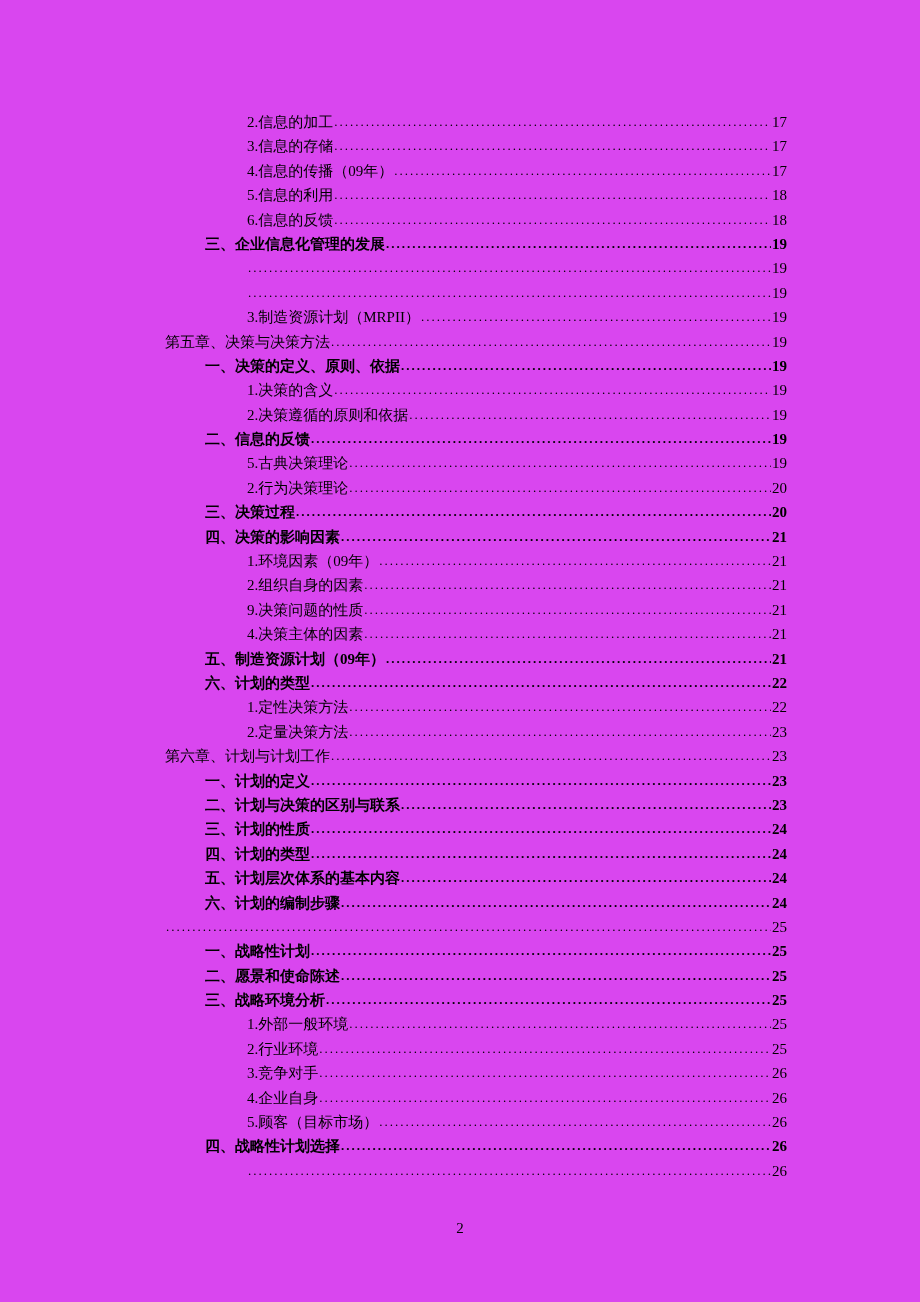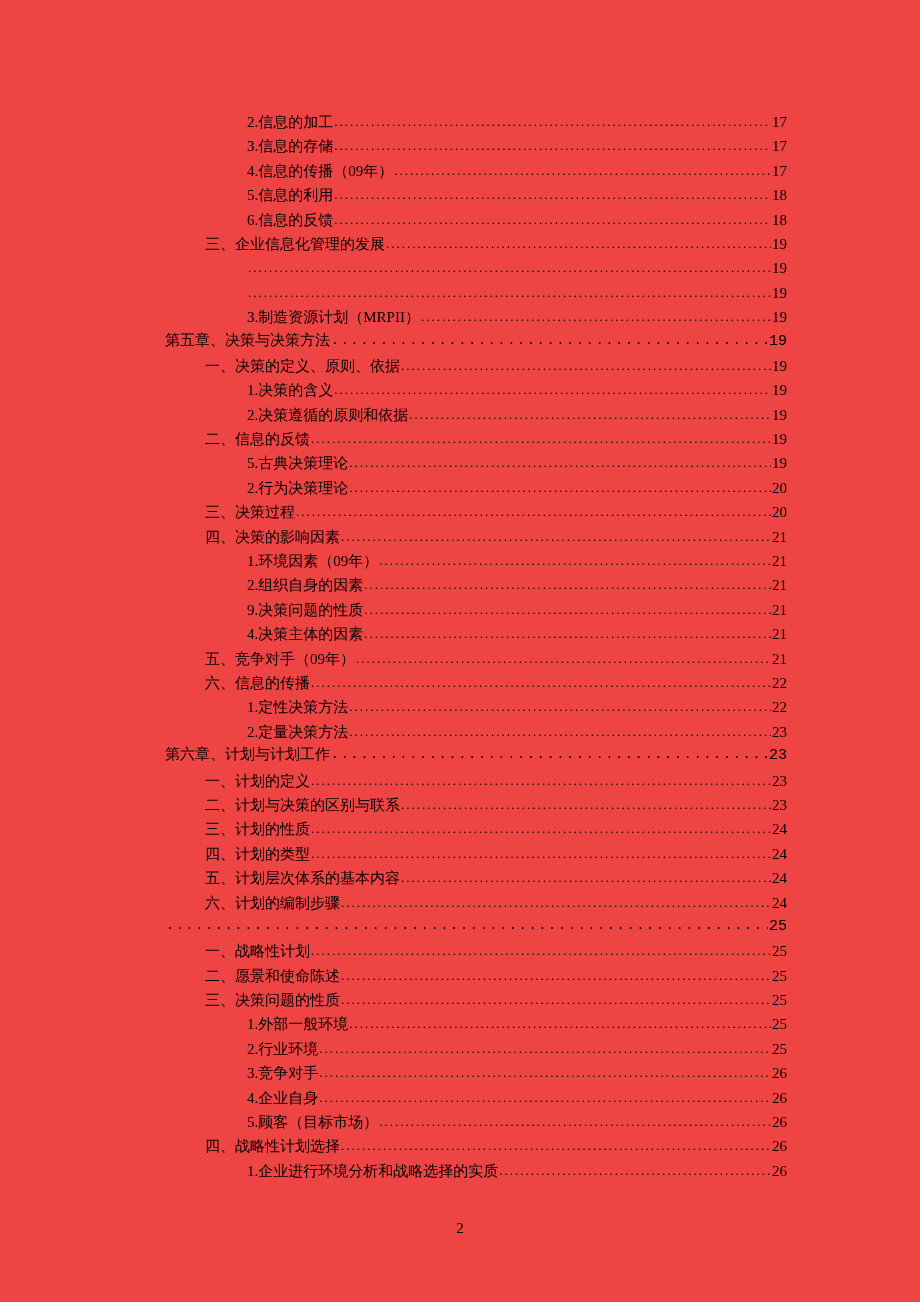--- a/index.html
+++ b/index.html
@@ -4,21 +4,21 @@
 <style>
   html, body {
     margin: 0;
     padding: 0;
     background: #fff;
     width: 920px;
   }
   .page {
     width: 920px;
     height: 1302px;
-    background: #ef4444;
+    background: #d946ef;
     position: relative;
     font-family: "SimSun", "宋体", serif;
     color: #000;
     font-size: 15px;
   }
   .content {
     position: absolute;
     left: 143px;
     right: 133px;
     top: 110px;
@@ -42,22 +42,22 @@
     margin: 0 1px;
     position: relative;
     top: -1px;
   }
   .toc-leader::after {
     content: "..................................................................................................................................................................";
   }
   .toc-page {
     flex: 0 0 auto;
   }
-  .indent-0 { padding-left: 22px; font-family: Liberation Mono, monospace; }   
-  .indent-1 { padding-left: 62px; }   
+  .indent-0 { padding-left: 22px; }   
+  .indent-1 { padding-left: 62px; font-weight: bold; }   
   .indent-2 { padding-left: 104px; }  
   .page-number {
     position: absolute;
     bottom: 65px;
     left: 0;
     right: 0;
     text-align: center;
     font-family: "Times New Roman", serif;
     font-size: 15px;
   }
@@ -169,26 +169,26 @@
         <span class="toc-label">9.决策问题的性质</span>
         <span class="toc-leader"></span>
         <span class="toc-page">21</span>
       </div>
       <div class="toc-line indent-2">
         <span class="toc-label">4.决策主体的因素</span>
         <span class="toc-leader"></span>
         <span class="toc-page">21</span>
       </div>
       <div class="toc-line indent-1">
-        <span class="toc-label">五、竞争对手（09年）</span>
-        <span class="toc-leader"></span>
-        <span class="toc-page">21</span>
-      </div>
-      <div class="toc-line indent-1">
-        <span class="toc-label">六、信息的传播</span>
+        <span class="toc-label">五、制造资源计划（09年）</span>
+        <span class="toc-leader"></span>
+        <span class="toc-page">21</span>
+      </div>
+      <div class="toc-line indent-1">
+        <span class="toc-label">六、计划的类型</span>
         <span class="toc-leader"></span>
         <span class="toc-page">22</span>
       </div>
       <div class="toc-line indent-2">
         <span class="toc-label">1.定性决策方法</span>
         <span class="toc-leader"></span>
         <span class="toc-page">22</span>
       </div>
       <div class="toc-line indent-2">
         <span class="toc-label">2.定量决策方法</span>
@@ -238,21 +238,21 @@
         <span class="toc-label">一、战略性计划</span>
         <span class="toc-leader"></span>
         <span class="toc-page">25</span>
       </div>
       <div class="toc-line indent-1">
         <span class="toc-label">二、愿景和使命陈述</span>
         <span class="toc-leader"></span>
         <span class="toc-page">25</span>
       </div>
       <div class="toc-line indent-1">
-        <span class="toc-label">三、决策问题的性质</span>
+        <span class="toc-label">三、战略环境分析</span>
         <span class="toc-leader"></span>
         <span class="toc-page">25</span>
       </div>
       <div class="toc-line indent-2">
         <span class="toc-label">1.外部一般环境</span>
         <span class="toc-leader"></span>
         <span class="toc-page">25</span>
       </div>
       <div class="toc-line indent-2">
         <span class="toc-label">2.行业环境</span>
@@ -273,19 +273,18 @@
         <span class="toc-label">5.顾客（目标市场）</span>
         <span class="toc-leader"></span>
         <span class="toc-page">26</span>
       </div>
       <div class="toc-line indent-1">
         <span class="toc-label">四、战略性计划选择</span>
         <span class="toc-leader"></span>
         <span class="toc-page">26</span>
       </div>
       <div class="toc-line indent-2">
-        <span class="toc-label">1.企业进行环境分析和战略选择的实质</span>
         <span class="toc-leader"></span>
         <span class="toc-page">26</span>
       </div>
     </div>
   <div class="page-number">2</div>
 </div>
 
 </body></html>

